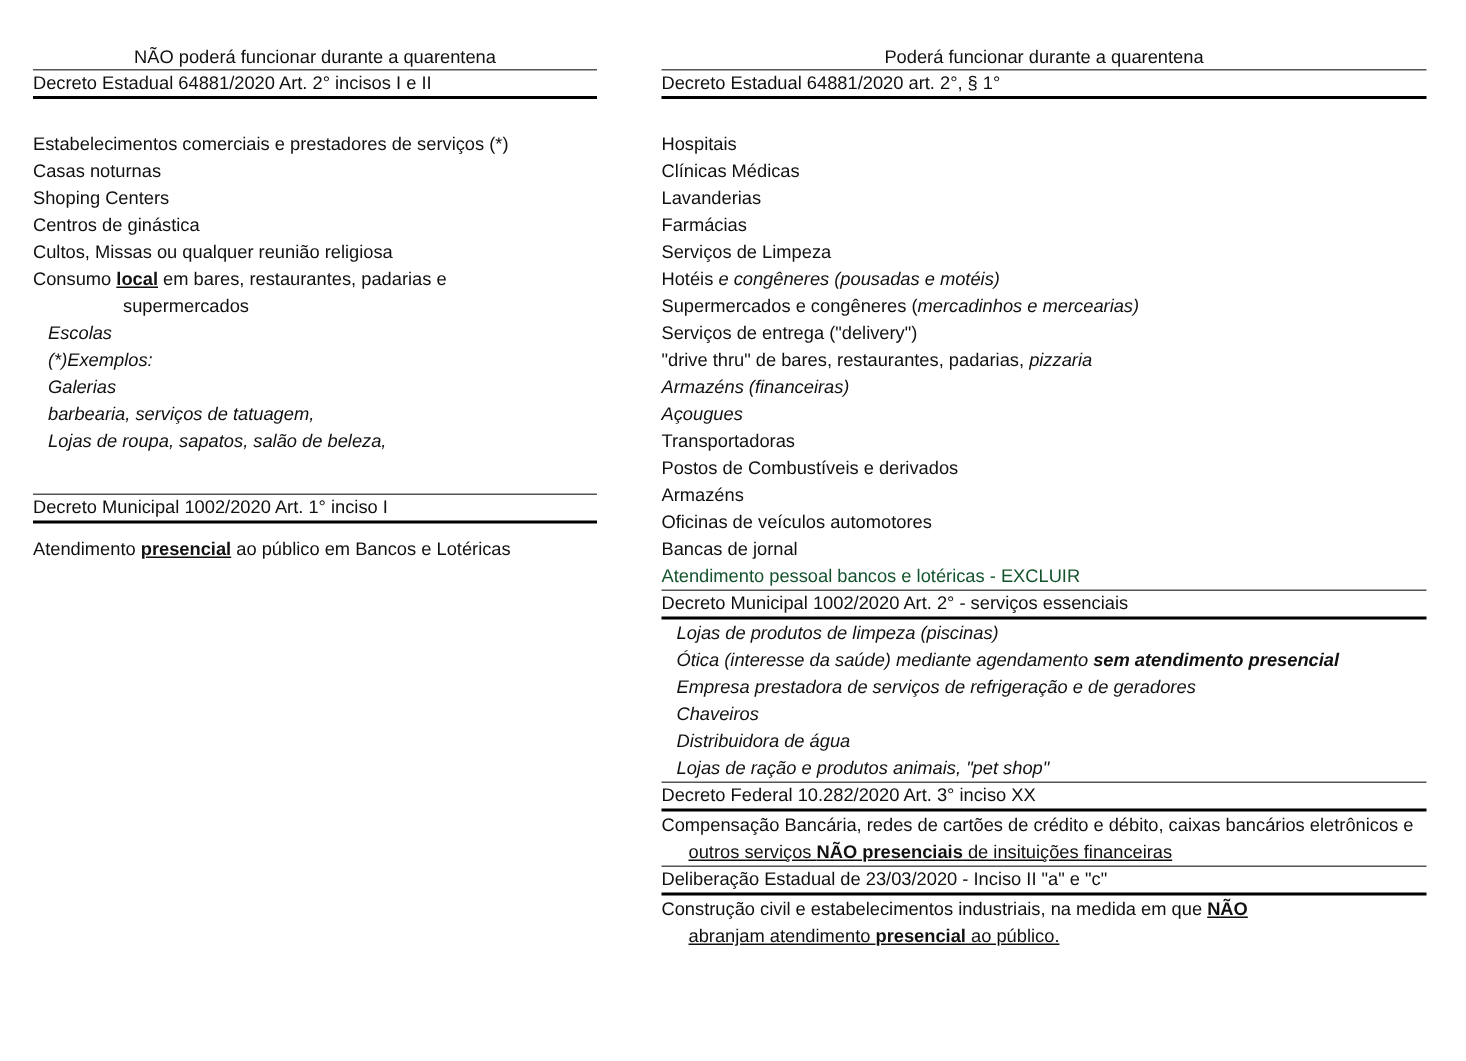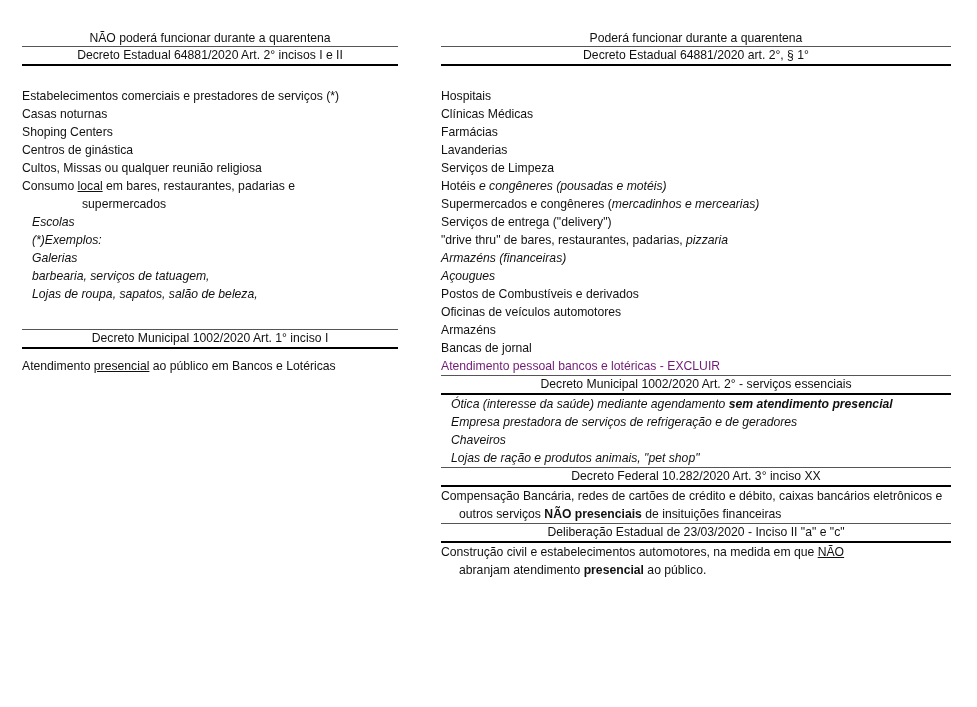--- a/index.html
+++ b/index.html
@@ -7,28 +7,28 @@
       width: 977px; height: 707px; position: relative; overflow: hidden;
       font-family: "Liberation Sans", sans-serif; font-size: 12.2px; color: #111;
     }
     .col { position: absolute; }
     #left { left: 22px; top: 30px; width: 376px; }
     #right { left: 441px; top: 30px; width: 510px; }
     .title { text-align: center; font-weight: normal; height: 16px; line-height: 16px; }
     .title.plain { font-weight: normal; }
     .thin { border-top: 1px solid #555; }
     .thick { border-top: 2px solid #000; }
-    .sub { text-align: center; height: 17px; line-height: 17px; }
+    .sub { text-align: left; height: 17px; line-height: 17px; }
     .line { height: 18px; line-height: 18px; white-space: nowrap; }
     .it { font-style: italic; }
     .ind1 { padding-left: 10px; }
     .ind2 { padding-left: 60px; }
-    .indc { padding-left: 18px; }
-    .blue { color: #701a75; }
-    b u, u b { font-weight: normal; text-align: center; }
+    .indc { padding-left: 18px; text-decoration: underline; }
+    .blue { color: #14532d; }
+    b u, u b { font-weight: bold; text-align: center; }
     .gap { height: 18px; }
   </style>
 </head>
 <body>
 
 <div id="left" class="col">
   <div class="title">NÃO poderá funcionar durante a quarentena</div>
   <div class="thin"></div>
   <div class="sub">Decreto Estadual 64881/2020 Art. 2° incisos I e II</div>
   <div class="thick"></div>
@@ -54,44 +54,47 @@
 </div>
 
 <div id="right" class="col">
   <div class="title plain">Poderá funcionar durante a quarentena</div>
   <div class="thin"></div>
   <div class="sub">Decreto Estadual 64881/2020 art. 2°, § 1°</div>
   <div class="thick"></div>
   <div class="gap" style="height:21px"></div>
   <div class="line">Hospitais</div>
   <div class="line">Clínicas Médicas</div>
+  <div class="line">Lavanderias</div>
   <div class="line">Farmácias</div>
-  <div class="line">Lavanderias</div>
   <div class="line">Serviços de Limpeza</div>
   <div class="line"><span>Hotéis</span><span class="it"> e congêneres (pousadas e motéis)</span></div>
   <div class="line"><span>Supermercados e congêneres (</span><span class="it">mercadinhos e mercearias)</span></div>
   <div class="line">Serviços de entrega ("delivery")</div>
   <div class="line"><span>"drive thru" de bares, restaurantes, padarias, </span><span class="it">pizzaria</span></div>
   <div class="line it">Armazéns (financeiras)</div>
   <div class="line it">Açougues</div>
+  <div class="line">Transportadoras</div>
   <div class="line">Postos de Combustíveis e derivados</div>
+  <div class="line">Armazéns</div>
   <div class="line">Oficinas de veículos automotores</div>
-  <div class="line">Armazéns</div>
   <div class="line">Bancas de jornal</div>
   <div class="line blue">Atendimento pessoal bancos e lotéricas - EXCLUIR</div>
   <div class="thin"></div>
   <div class="sub">Decreto Municipal 1002/2020 Art. 2° - serviços essenciais</div>
   <div class="thick"></div>
+  <div class="line it ind1">Lojas de produtos de limpeza (piscinas)</div>
   <div class="line it ind1"><span>Ótica (interesse da saúde) mediante agendamento  </span><b>sem atendimento presencial</b></div>
   <div class="line it ind1">Empresa prestadora de serviços de refrigeração e de geradores</div>
   <div class="line it ind1">Chaveiros</div>
+  <div class="line it ind1">Distribuidora de água</div>
   <div class="line it ind1">Lojas de ração e produtos animais, "pet shop"</div>
   <div class="thin"></div>
   <div class="sub">Decreto Federal 10.282/2020 Art. 3° inciso XX</div>
   <div class="thick"></div>
   <div class="line">Compensação Bancária, redes de cartões de crédito e débito, caixas bancários eletrônicos e</div>
   <div class="line indc"><span>outros serviços </span><b>NÃO presenciais</b><span> de insituições financeiras</span></div>
   <div class="thin"></div>
   <div class="sub">Deliberação Estadual de 23/03/2020 - Inciso II "a" e "c"</div>
   <div class="thick"></div>
-  <div class="line"><span>Construção civil e estabelecimentos automotores, na medida em que </span><b><u>NÃO</u></b></div>
+  <div class="line"><span>Construção civil e estabelecimentos industriais, na medida em que </span><b><u>NÃO</u></b></div>
   <div class="line indc"><span>abranjam atendimento </span><b>presencial</b><span> ao público.</span></div>
 </div>
 
 </body></html>

